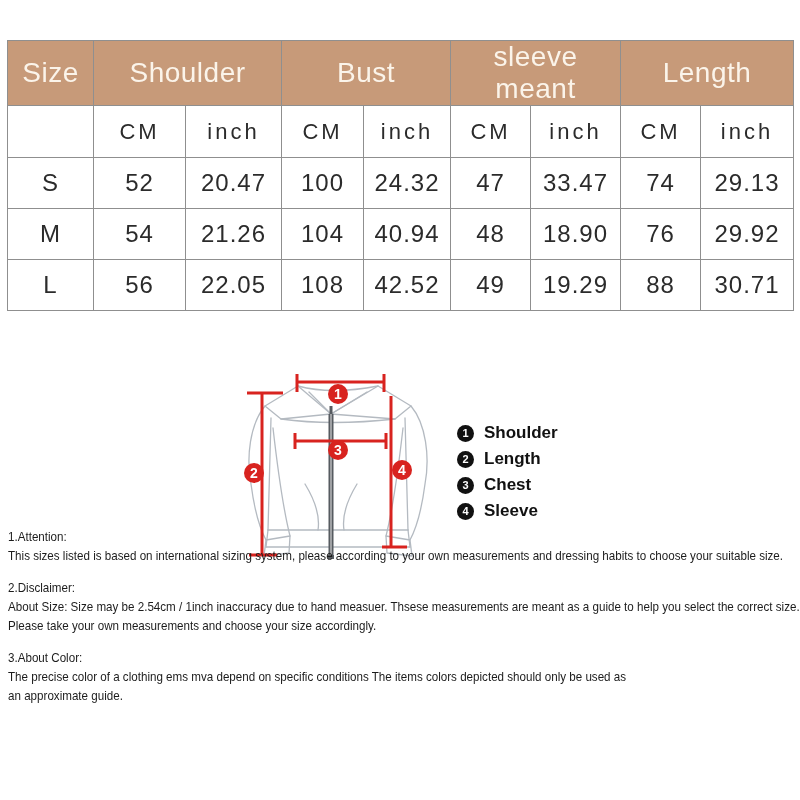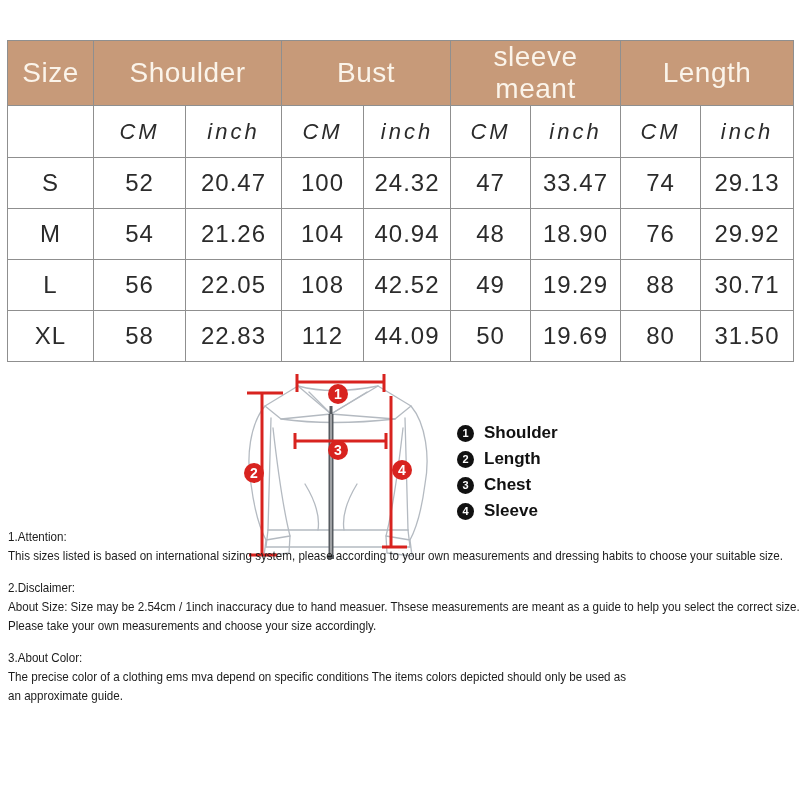--- a/index.html
+++ b/index.html
@@ -10,21 +10,21 @@
   
   .size-table{
     position:absolute;left:7px;top:40px;width:786px;
     border-collapse:collapse;table-layout:fixed;
   }
   .size-table td,.size-table th{
     border:1px solid #8f8f8f;text-align:center;vertical-align:middle;
     padding:0;font-weight:400;
   }
   .size-table tr.group-row{height:39px;}
-  .size-table tr.unit-row{height:52px;font-style:italic;}
+  .size-table tr.unit-row{height:52px;}
   .size-table tr.data-row{height:51px;}
   .group-row th{
     background:#c79a79;color:#fbf4ea;font-size:28px;letter-spacing:.5px;
   }
   .unit-row td{font-size:22px;color:#2b2b2b;letter-spacing:3px;}
   .data-row td{font-size:24px;color:#2b2b2b;letter-spacing:1px;}
   .size-col-cell{font-size:24px;}
   
   .jacket-svg{position:absolute;left:235px;top:362px;}
   .legend{position:absolute;left:457px;top:424px;}
@@ -103,31 +103,20 @@
     <td class="size-col-cell">L</td>
     <td>56</td>
     <td>22.05</td>
     <td>108</td>
     <td>42.52</td>
     <td>49</td>
     <td>19.29</td>
     <td>88</td>
     <td>30.71</td>
   </tr>
-  <tr class="data-row">
-    <td class="size-col-cell">XL</td>
-    <td>58</td>
-    <td>22.83</td>
-    <td>112</td>
-    <td>44.09</td>
-    <td>50</td>
-    <td>19.69</td>
-    <td>80</td>
-    <td>31.50</td>
-  </tr>
 </tbody>
   </table>
 
 <svg class="jacket-svg" width="205" height="200" viewBox="0 0 205 200">
 
   <g stroke="#b4bac1" stroke-width="1.3" fill="none" stroke-linejoin="round" stroke-linecap="round">
 
     <path d="M 63,24 Q 96,33 143,24"></path>
     <path d="M 63,24 L 30,44 L 46,57 L 96,52 Z"></path>
     <path d="M 143,24 L 176,44 L 160,57 L 96,52 Z"></path>

